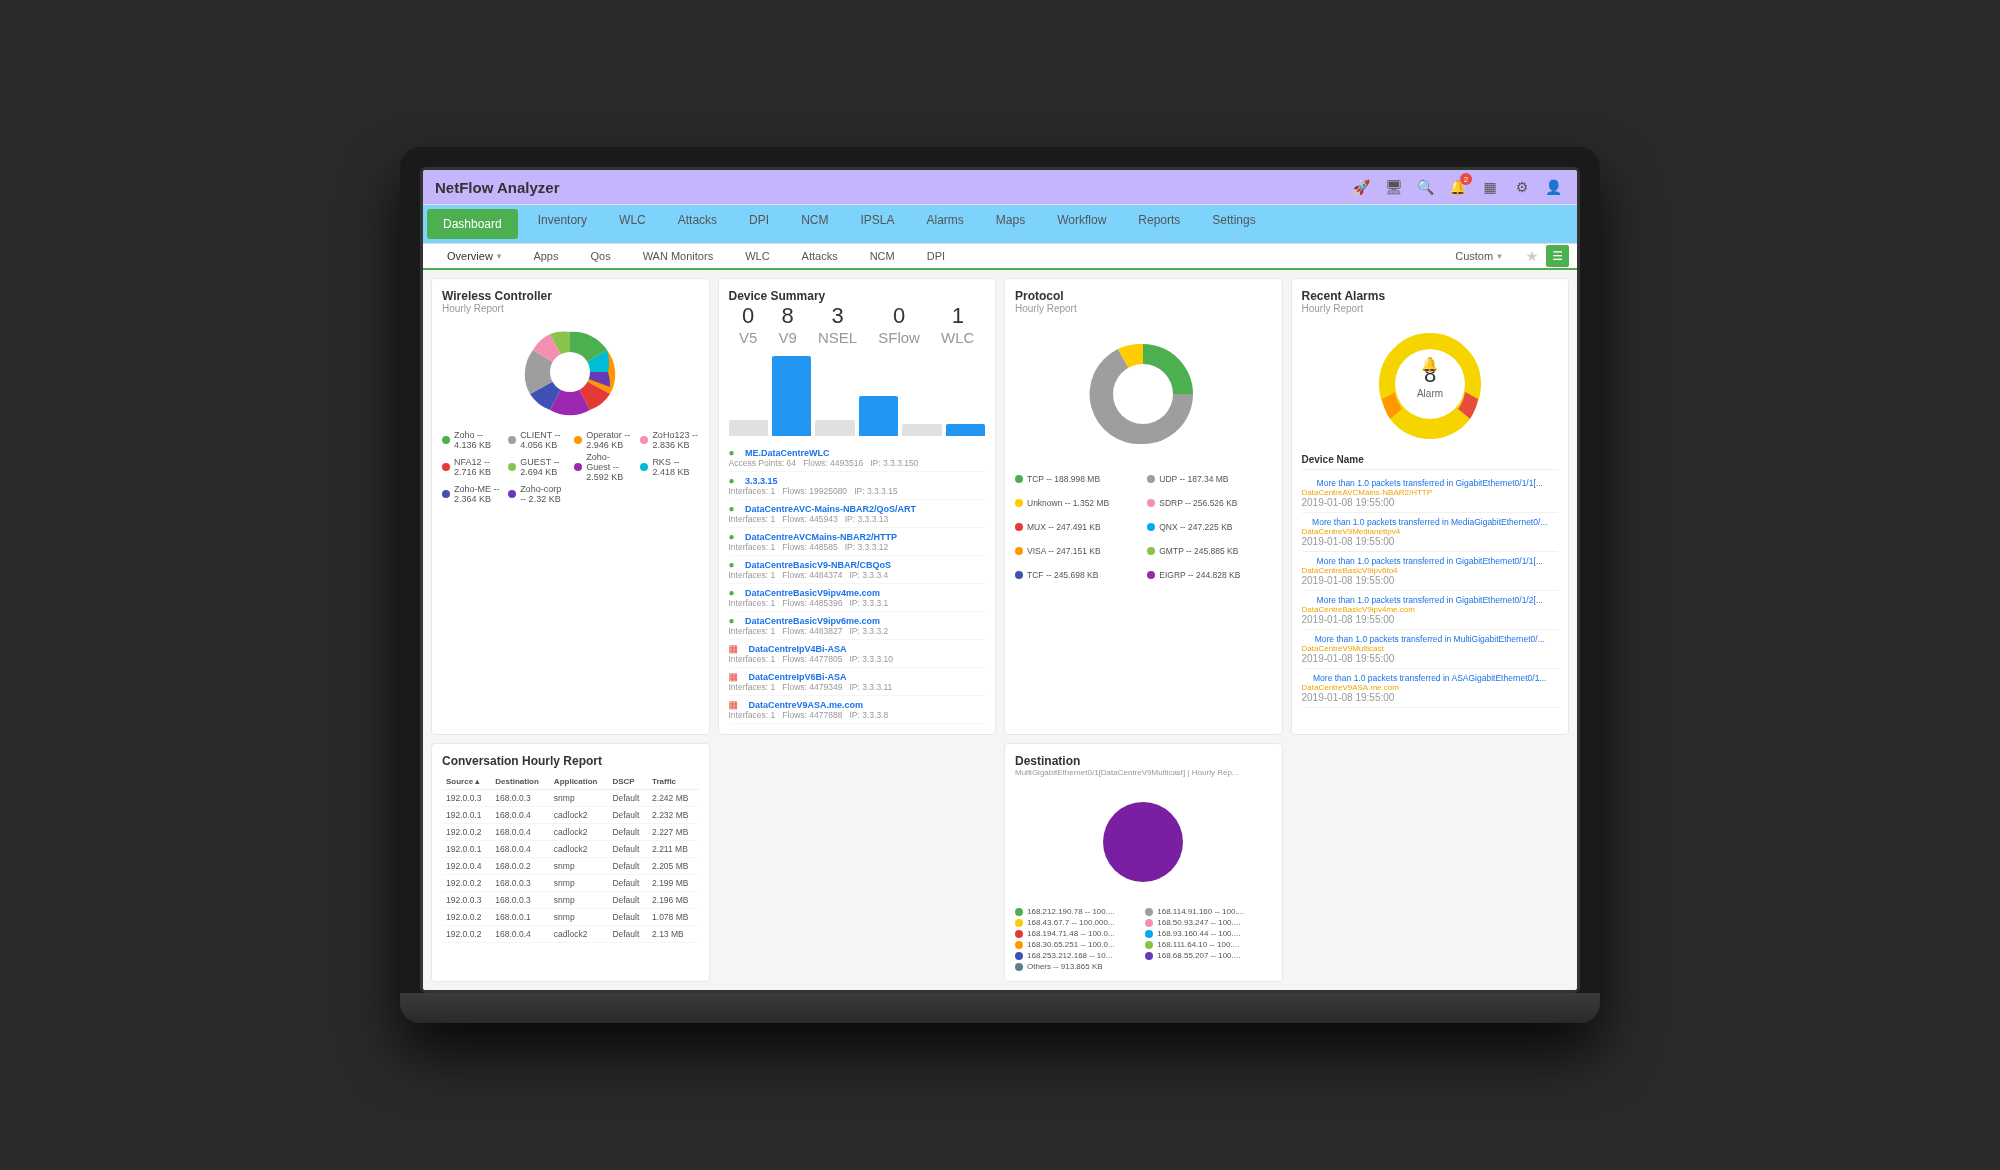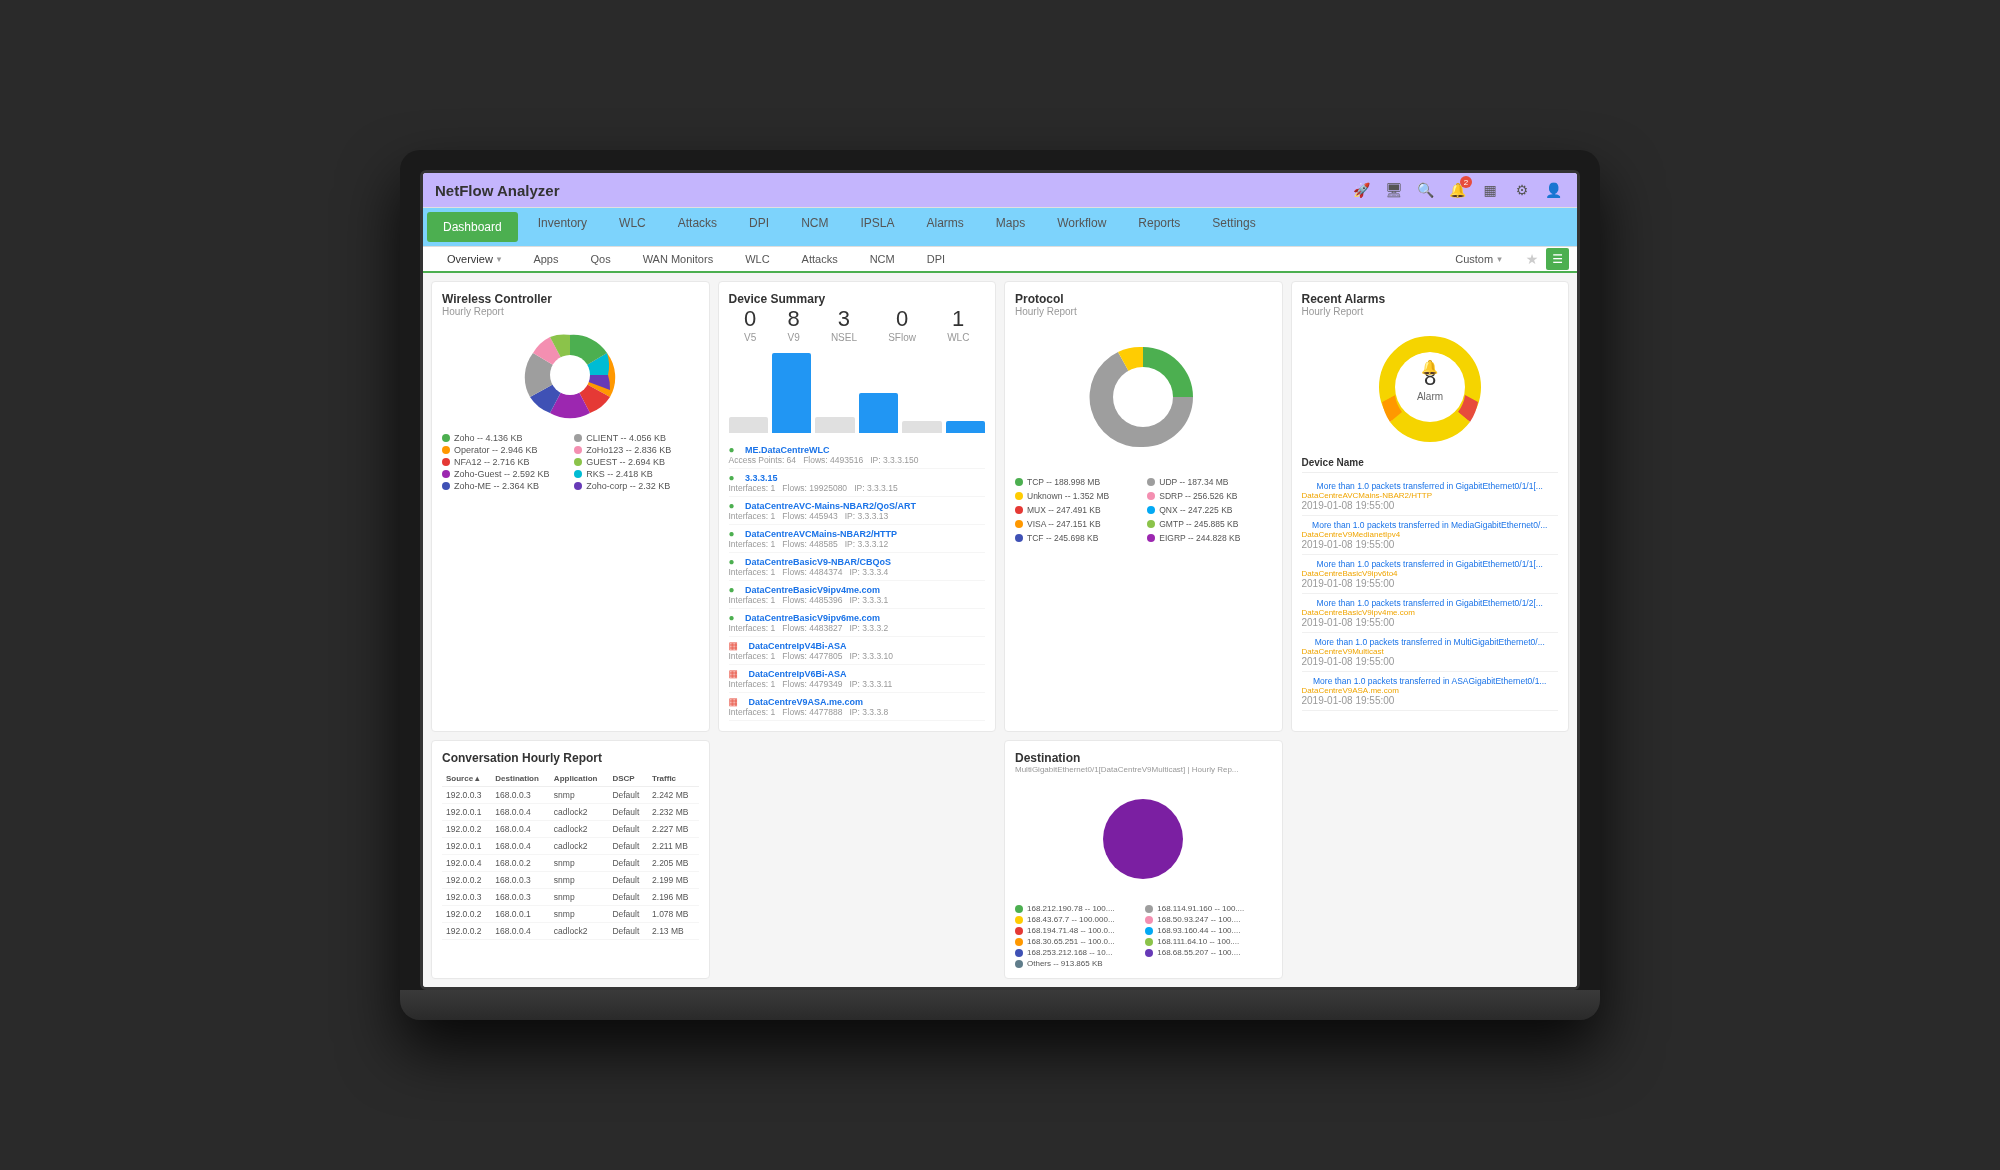--- a/index.html
+++ b/index.html
@@ -155,21 +155,21 @@
     }
     
     .wc-card { grid-column: 1; grid-row: 1; }
     .pie-container {
       display: flex;
       justify-content: center;
       margin: 8px 0;
     }
     .legend-grid {
       display: grid;
-      grid-template-columns: 1fr 1fr;
+      grid-template-columns: 1fr 1fr 1fr 1fr;
       gap: 2px 8px;
       font-size: 9px;
     }
     .legend-item {
       display: flex;
       align-items: center;
       gap: 4px;
       color: #555;
     }
     .legend-dot {
@@ -187,21 +187,21 @@
     }
     .device-count-item {
       text-align: center;
     }
     .device-count-num {
       font-size: 22px;
       font-weight: 300;
       color: #333;
     }
     .device-count-label {
-      font-size: 10px;
+      font-size: 15px;
       color: #999;
     }
     .bar-chart {
       display: flex;
       align-items: flex-end;
       gap: 4px;
       height: 80px;
       margin: 8px 0;
     }
     .bar {
@@ -268,21 +268,21 @@
       font-size: 10px;
       font-weight: 600;
       color: #333;
       border-bottom: 1px solid #eee;
       padding-bottom: 4px;
       margin-bottom: 4px;
     }
     .proto-legend {
       display: grid;
       grid-template-columns: 1fr 1fr;
-      gap: 4px 8px;
+      gap: 14px 8px;
       font-size: 8.5px;
       margin-top: 8px;
     }
     .dest-legend {
       display: grid;
       grid-template-columns: 1fr 1fr;
       gap: 2px 4px;
       font-size: 8px;
       margin-top: 8px;
     }

